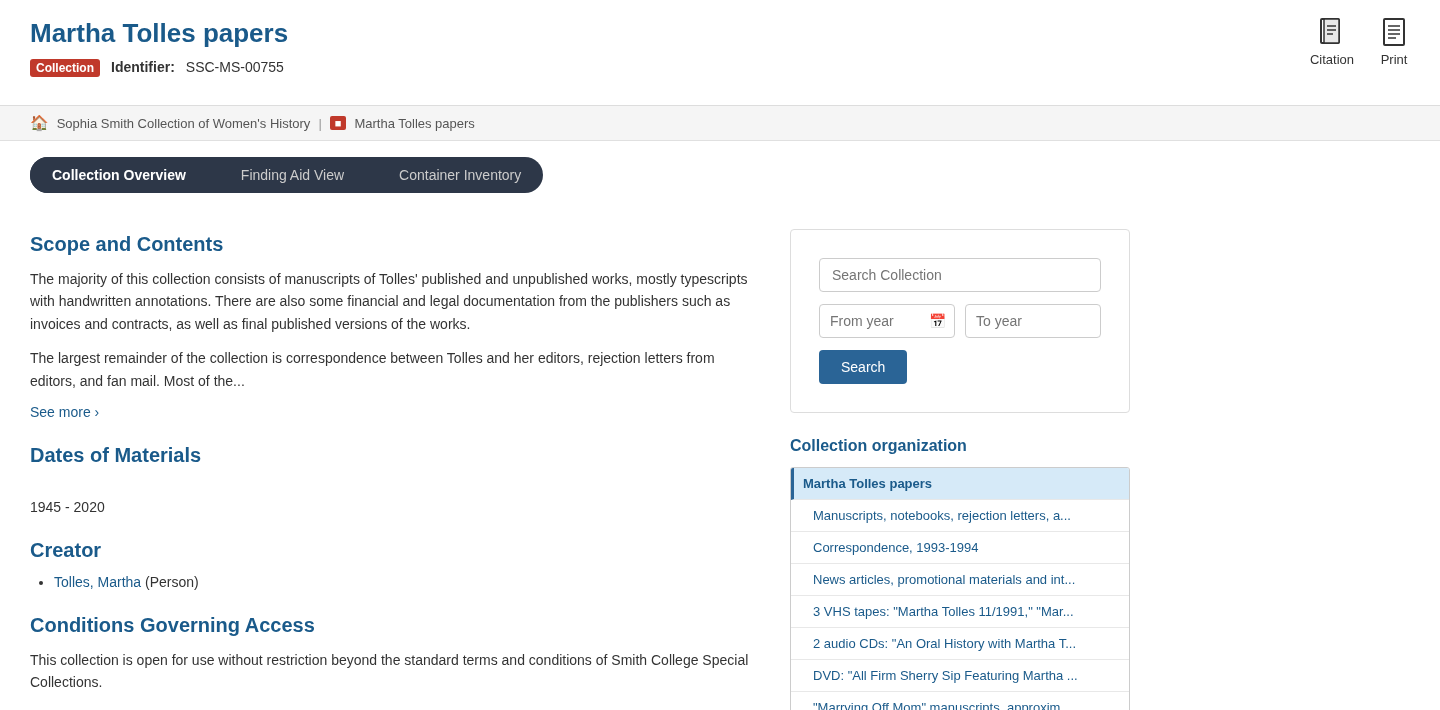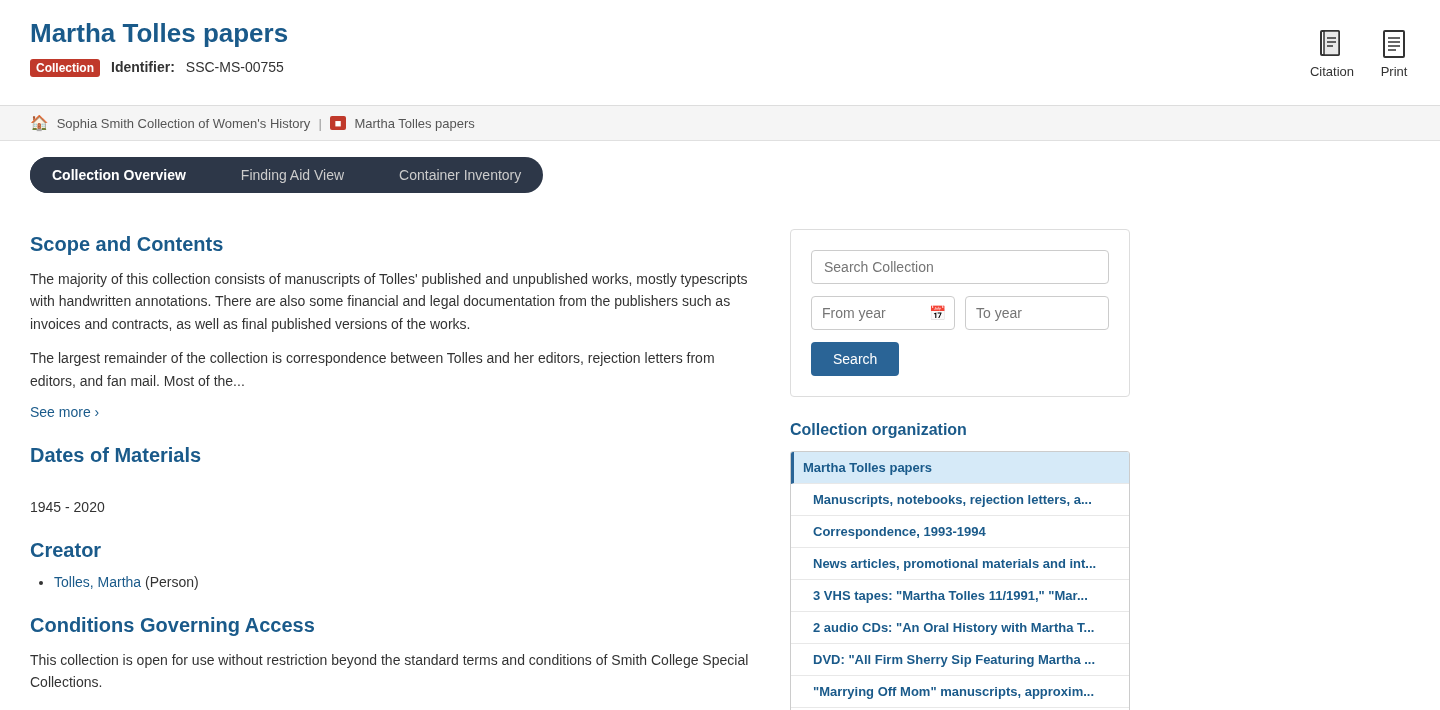--- a/index.html
+++ b/index.html
@@ -2,21 +2,21 @@
 <html><head>
   <meta charset="utf-8">
   <style>
     * { box-sizing: border-box; margin: 0; padding: 0; }
     body { font-family: Arial, sans-serif; font-size: 14px; color: #333; background: #fff; }
 
     
     .header { padding: 18px 30px 10px 30px; border-bottom: 1px solid #ddd; position: relative; }
     .page-title { font-size: 26px; font-weight: bold; color: #1a5a8a; margin-bottom: 10px; }
     .badge-red { background: #c0392b; color: #fff; font-size: 12px; font-weight: bold; padding: 2px 6px; border-radius: 3px; }
-    .header-actions { position: absolute; top: 28px; right: 30px; display: flex; gap: 24px; align-items: flex-start; }
+    .header-actions { position: absolute; top: 16px; right: 30px; display: flex; gap: 24px; align-items: flex-start; }
     .action-btn { display: flex; flex-direction: column; align-items: center; gap: 4px; background: none; border: none; cursor: pointer; color: #333; font-size: 13px; }
     .action-btn svg { width: 32px; height: 32px; }
 
     
     .breadcrumb { background: #f5f5f5; padding: 8px 30px; display: flex; align-items: center; gap: 8px; font-size: 13px; color: #555; border-bottom: 1px solid #e0e0e0; }
     .breadcrumb-sep { color: #999; }
     .breadcrumb-badge { background: #c0392b; color: #fff; font-size: 11px; font-weight: bold; padding: 1px 5px; border-radius: 2px; }
     .breadcrumb-link { color: #555; text-decoration: none; }
 
     
@@ -42,32 +42,32 @@
 
     
     .creator-list { list-style: disc; margin-left: 24px; }
     .creator-list li { font-size: 14px; color: #333; margin-bottom: 4px; }
     .creator-link { color: #1a5a8a; text-decoration: none; }
 
     
     .conditions-text { font-size: 14px; color: #333; line-height: 1.6; }
 
     
-    .search-box { border: 1px solid #ddd; border-radius: 4px; padding: 20px; margin-top: 20px; margin-bottom: 24px; background: #fff; }
+    .search-box { border: 1px solid #ddd; border-radius: 4px; padding: 28px; margin-top: 20px; margin-bottom: 24px; background: #fff; }
     .search-input { width: 100%; padding: 8px 12px; border: 1px solid #ccc; border-radius: 4px; font-size: 14px; color: #999; margin-bottom: 12px; }
     .year-inputs { display: flex; gap: 10px; margin-bottom: 12px; }
     .year-input-wrap { flex: 1; position: relative; }
     .year-input { width: 100%; padding: 8px 36px 8px 10px; border: 1px solid #ccc; border-radius: 4px; font-size: 14px; color: #999; }
     .cal-icon { position: absolute; right: 8px; top: 50%; transform: translateY(-50%); color: #999; font-size: 14px; }
     .search-btn { background: #2a6496; color: #fff; border: none; padding: 9px 22px; border-radius: 4px; font-size: 14px; cursor: pointer; }
 
     
     .collection-org-heading { font-size: 16px; font-weight: bold; color: #1a5a8a; margin-bottom: 12px; }
     .org-list { border: 1px solid #ccc; border-radius: 3px; overflow: hidden; }
-    .org-item { padding: 8px 12px; font-size: 13px; color: #1a5a8a; border-bottom: 1px solid #e8e8e8; cursor: pointer; text-decoration: none; display: block; background: #fff; font-weight: bold; }
+    .org-item { padding: 8px 12px; font-size: 13px; color: #1a5a8a; border-bottom: 1px solid #e8e8e8; cursor: pointer; text-decoration: none; display: block; background: #fff; }
     .org-item:last-child { border-bottom: none; }
     .org-item.active { background: #d6eaf8; border-left: 3px solid #2a6496; padding-left: 9px; font-weight: bold; }
     .org-item.sub { padding-left: 22px; }
   </style>
 </head>
 <body>
 
 <div class="header">
   <div class="page-title">Martha Tolles papers</div>
   <div style="display:flex; gap:11px; margin-bottom:18px;">

